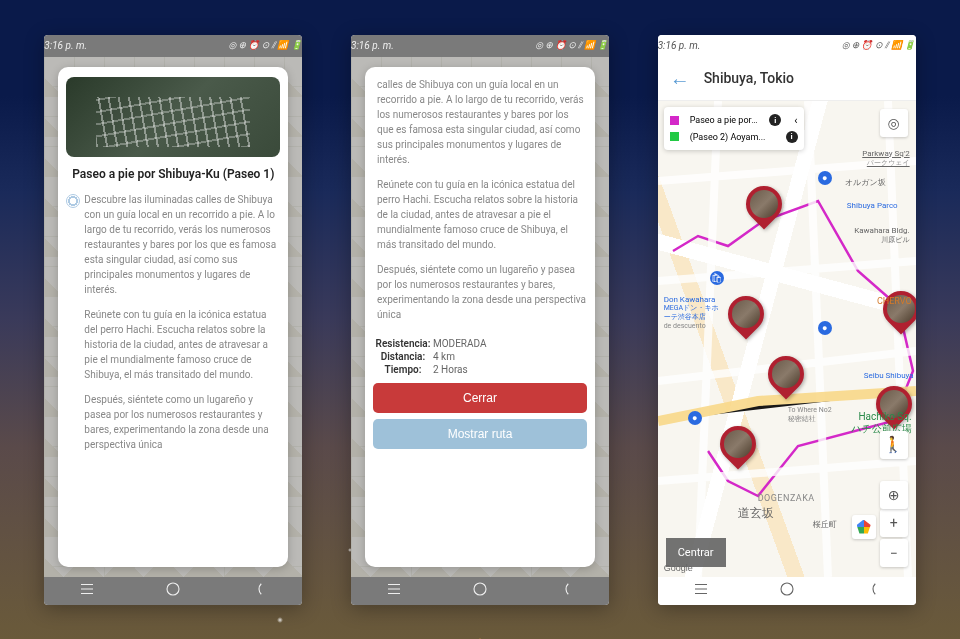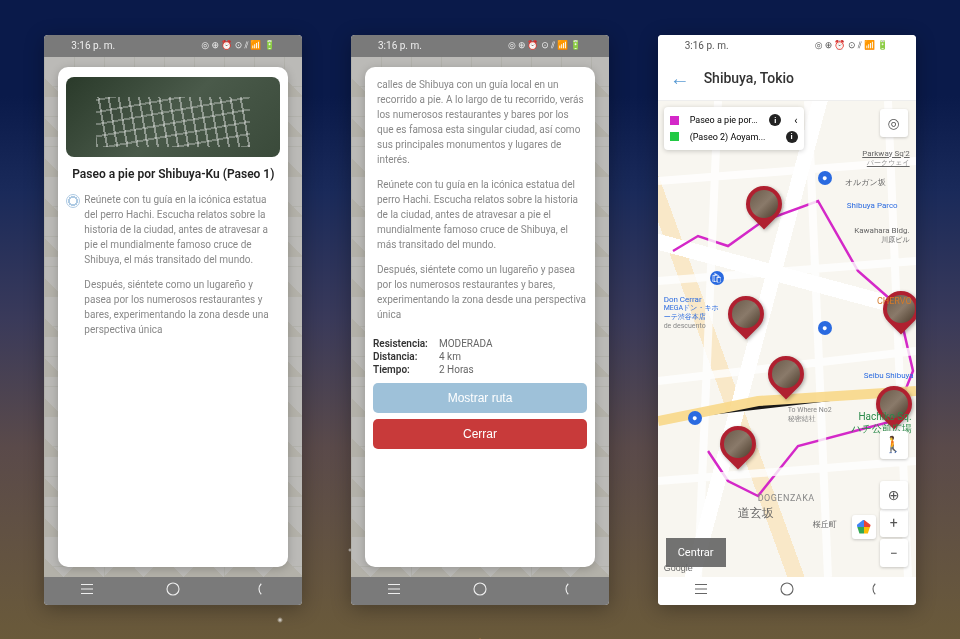--- a/index.html
+++ b/index.html
@@ -55,22 +55,23 @@
     flex-direction: column;
     z-index: 1;
   }
   .statusbar {
     height: 22px;
     background: #7a7a7a;
     color: #eee;
     font-size: 10px;
     display: flex;
     align-items: center;
-    padding: 0 27px;
+    padding: 0 0;
     justify-content: space-between;
+    font-style: italic;
   }
   .statusbar .icons { display: flex; gap: 3px; align-items: center; font-size: 9px;}
   .navbar {
     height: 28px;
     background: #7a7a7a;
     display: flex;
     justify-content: space-around;
     align-items: center;
     color: #eee;
   }
@@ -142,21 +143,21 @@
     position: absolute;
     left: 0; top: 2px;
     width: 12px; height: 12px;
     border: 1.5px solid #8db4d8;
     border-radius: 50%;
     background: radial-gradient(circle, transparent 0 3px, #8db4d8 3px 5px, transparent 5px);
     opacity: 0.7;
   }
   .modal-body.nocircle::before { display: none; }
   .modal-body p { margin-bottom: 10px; }
-  .stat-row { font-size: 10px; display: flex; gap: 6px; margin: 2px 0;}
+  .stat-row { font-size: 10px; display: flex; margin: 2px 0; text-align: center;}
   .stat-row .k { font-weight: 600; color: #333; min-width: 60px;}
   .stat-row .v { color: #666; }
   .btn {
     width: 100%;
     padding: 8px;
     border-radius: 5px;
     border: none;
     color: #fff;
     font-size: 12px;
     margin-top: 6px;
@@ -285,20 +286,21 @@
     <span>3:16 p. m.</span>
     <span class="icons">◎ ⊕ ⏰ ⊙ ⫽ 📶 🔋</span>
   </div>
   <div class="content">
     <div class="map-bg"></div>
     <div class="modal-overlay">
       <div class="modal">
         <div class="hero-img"></div>
         <div class="modal-title">Paseo a pie por Shibuya-Ku (Paseo 1)</div>
         <div class="modal-body">
+          <p>Descubre las iluminadas calles de Shibuya con un guía local en un recorrido a pie. A lo largo de tu recorrido, verás los numerosos restaurantes y bares por los que es famosa esta singular ciudad, así como sus principales monumentos y lugares de interés.</p>
           <p>Reúnete con tu guía en la icónica estatua del perro Hachi. Escucha relatos sobre la historia de la ciudad, antes de atravesar a pie el mundialmente famoso cruce de Shibuya, el más transitado del mundo.</p>
           <p>Después, siéntete como un lugareño y pasea por los numerosos restaurantes y bares, experimentando la zona desde una perspectiva única</p>
         </div>
       </div>
     </div>
   </div>
   <div class="navbar">
     <span><svg viewBox="0 0 24 24">
           <path d="M4 6h16M4 12h16M4 18h16"></path>
         </svg></span>
@@ -332,22 +334,22 @@
           </div>
           <div class="stat-row">
             <span class="k">Distancia:</span>
             <span class="v">4 km</span>
           </div>
           <div class="stat-row">
             <span class="k">Tiempo:</span>
             <span class="v">2 Horas</span>
           </div>
         </div>
+        <button class="btn btn-danger">Cerrar</button>
         <button class="btn btn-primary">Mostrar ruta</button>
-        <button class="btn btn-danger">Cerrar</button>
       </div>
     </div>
   </div>
   <div class="navbar">
     <span><svg viewBox="0 0 24 24">
           <path d="M4 6h16M4 12h16M4 18h16"></path>
         </svg></span>
     <span><svg viewBox="0 0 24 24">
           <circle cx="12" cy="12" r="8"></circle>
         </svg></span>
@@ -392,21 +394,21 @@
         <span>Parkway Sq'2</span><br>
         <span style="color:#999; font-size:7px;">パークウェイ</span>
       </div>
       <div class="maplabel" style="top:76px;right:30px;">オルガン坂</div>
       <div class="maplabel blue" style="top:100px;right:18px;">Shibuya Parco</div>
       <div class="maplabel" style="top:125px;right:6px; text-align:right;">
         <span>Kawahara Bldg.</span><br>
         <span style="font-size:7px;">川原ビル</span>
       </div>
       <div class="maplabel blue" style="top:195px;left:6px; line-height:1.1;">
-        <span>Don Cerrar</span><br>
+        <span>Don Kawahara</span><br>
         <span style="font-size:7px;">MEGAドン・キホ</span><br>
         <span style="font-size:7px;">ーテ渋谷本店</span><br>
         <span style="color:#888;font-size:7px;">de descuento</span>
       </div>
       <div class="maplabel orange" style="top:195px;right:4px;">CHERVO</div>
       <div class="maplabel blue" style="top:270px;right:2px; font-size:8px;">Seibu Shibuya</div>
       <div class="maplabel green" style="top:310px;right:4px; text-align:right;">
         <span>Hachiko Sq.</span><br>
         <span>ハチ公前広場</span>
       </div>

